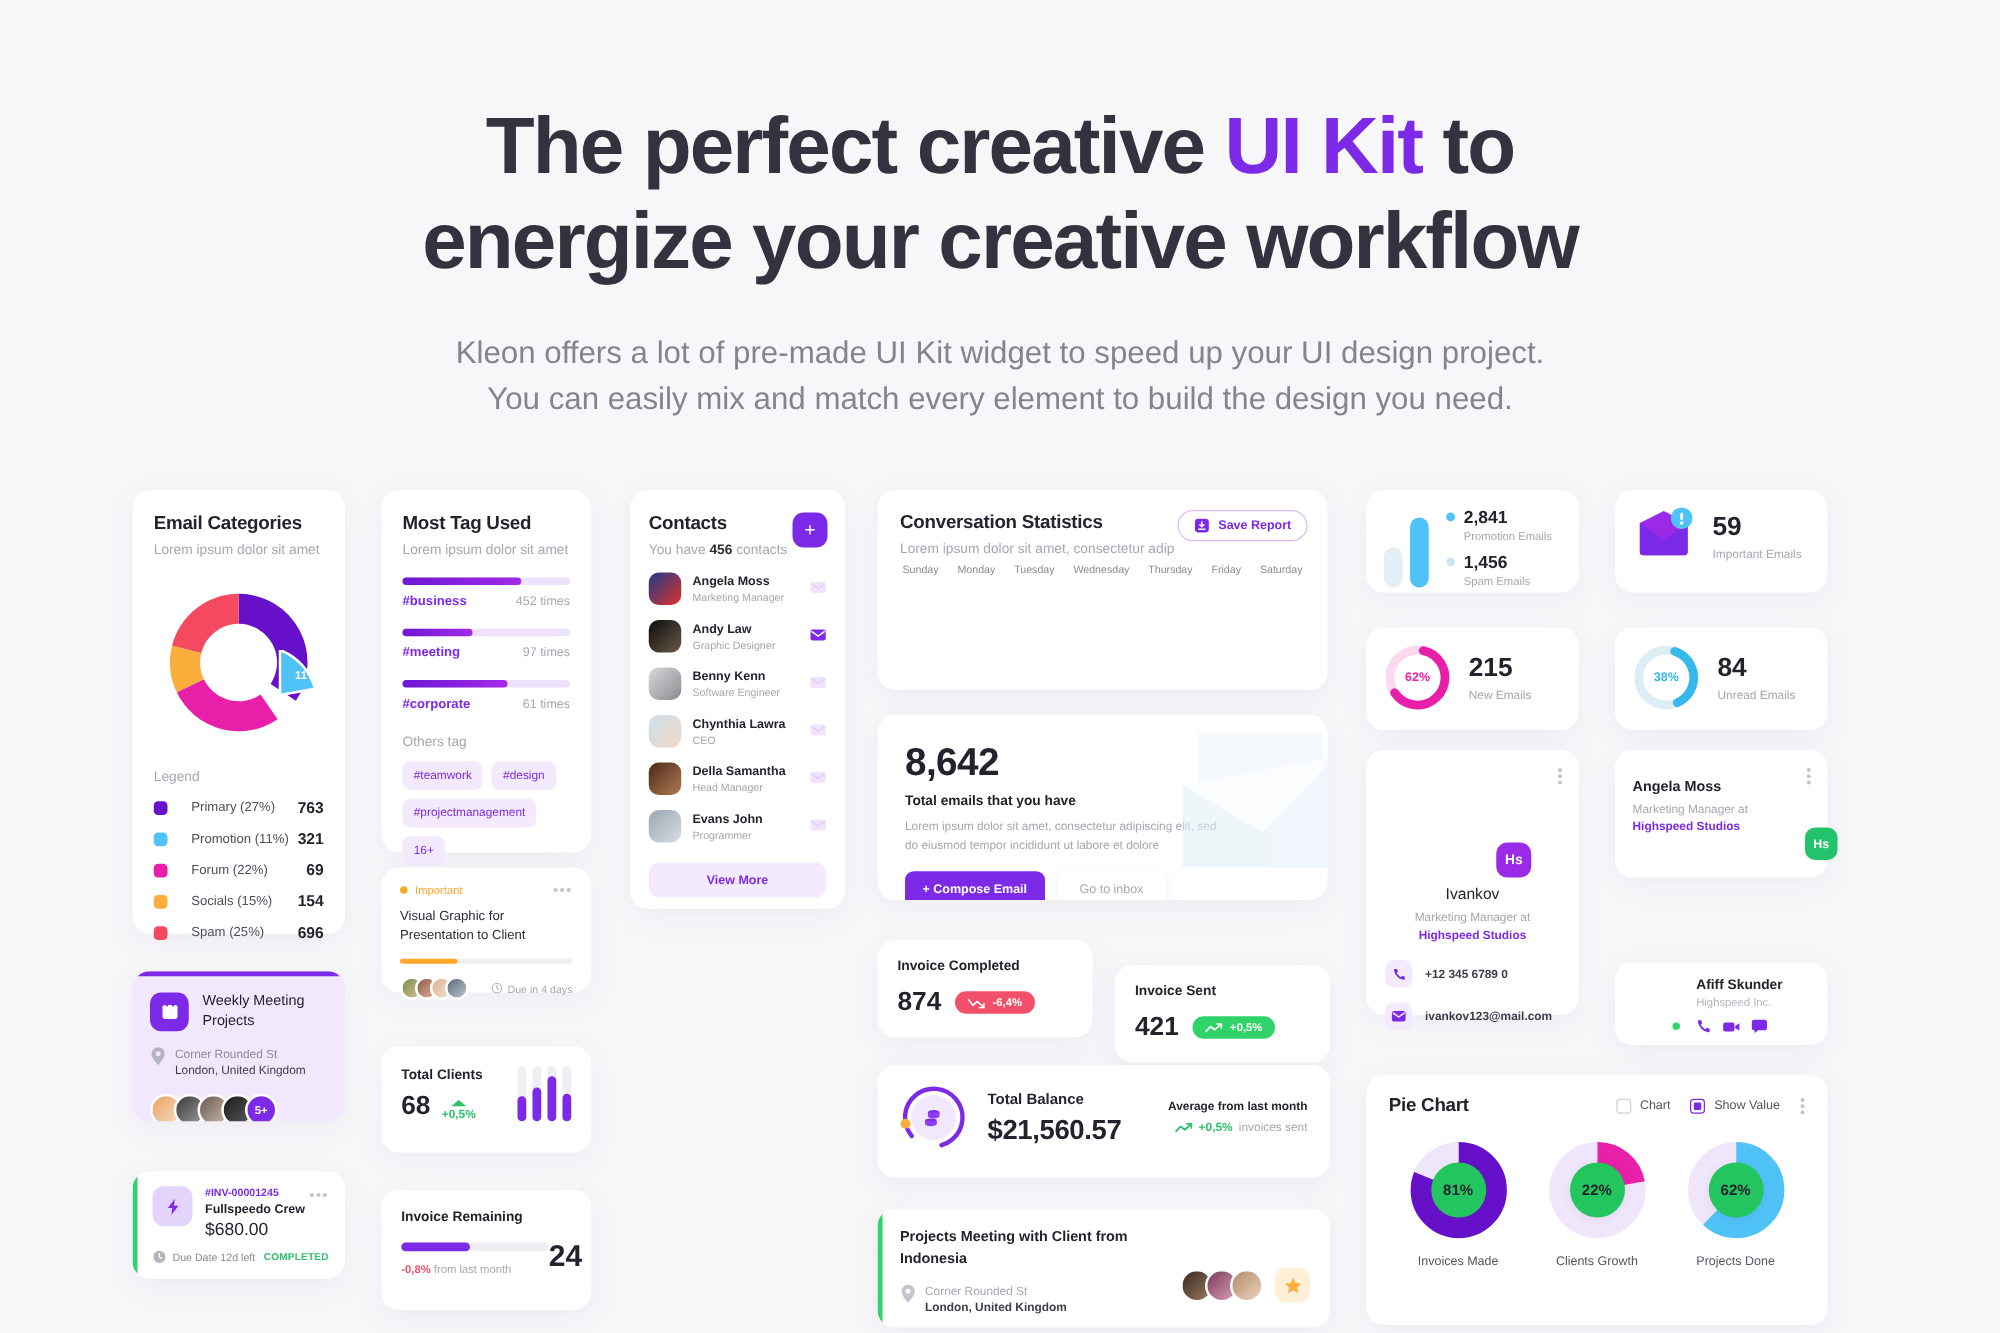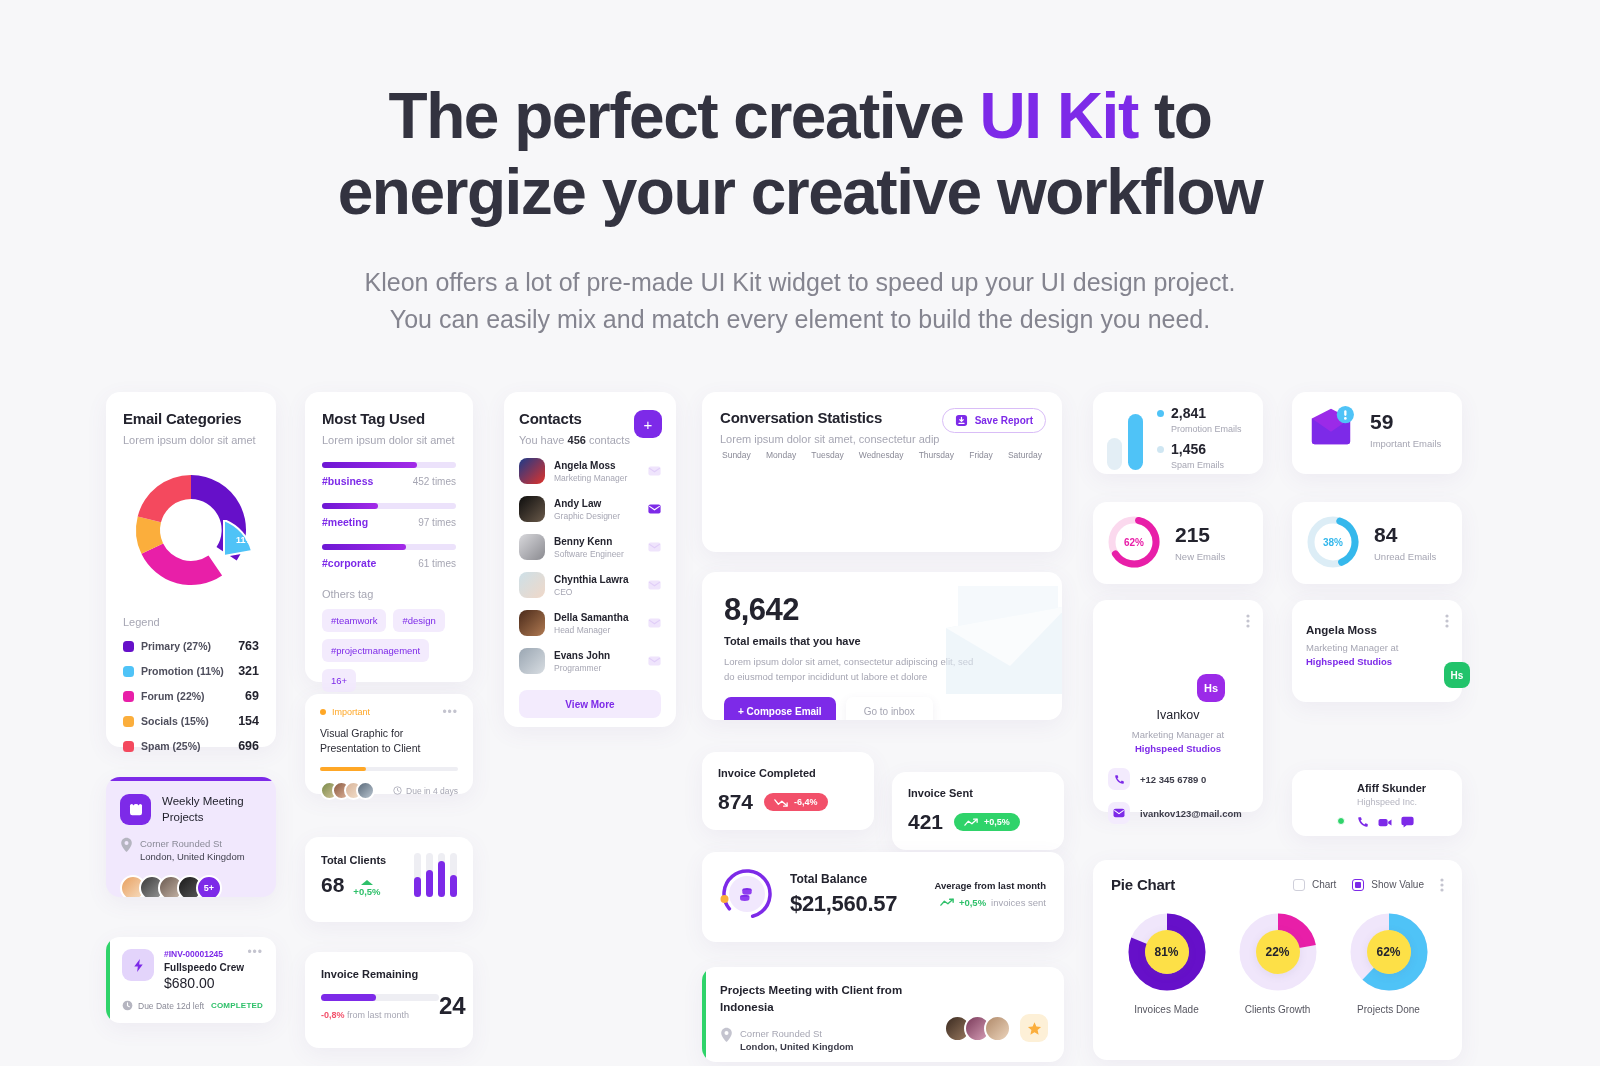--- a/index.html
+++ b/index.html
@@ -56,21 +56,21 @@
   }
   .promo-callout .lbl {
     position: absolute; left: 14px; top: 15px;
     font-size: 9px; font-weight: 700; color: #ffffff;
   }
   .legend-title { font-size: 11px; color: #a6a6b3; margin-top: 18px; }
   .legend-row {
     display: flex; align-items: center; margin-top: 11px;
   }
   .legend-dot { width: 11px; height: 11px; border-radius: 3.5px; flex: 0 0 auto; }
-  .legend-label { font-size: 10.5px; color: #4e4e5c; margin-left: 7px; flex: 1; font-weight: bold; }
+  .legend-label { font-size: 10.5px; color: #4e4e5c; margin-left: 19px; flex: 1; }
   .legend-val { font-size: 12.5px; font-weight: 700; color: #23232e; }
 
   
   #most-tag-used { left: 305px; top: 10px; width: 168px; height: 290px; padding: 18px 17px; }
   .bar-track { width: 100%; height: 6px; border-radius: 4px; background: #ece2fb; margin-top: 16px; }
   .bar-fill { height: 6px; border-radius: 4px; background: linear-gradient(90deg,#6d17d4,#a32ae8); }
   .tag-row { display: flex; justify-content: space-between; align-items: baseline; margin-top: 7px; }
   .tag-name { font-size: 10.5px; font-weight: 700; color: #7d2ae8; }
   .tag-times { font-size: 10px; color: #a6a6b3; }
   .others-title { font-size: 11px; color: #a6a6b3; margin-top: 19px; }
@@ -331,21 +331,21 @@
   .cbox.on { border-color: #7d2ae8; position: relative; }
   .cbox.on:after {
     content: ""; position: absolute; inset: 2px; border-radius: 1px; background: #7d2ae8;
   }
   .pc-kebab { color: #c4c4cf; font-size: 10px; line-height: 4px; text-align: center; }
   .pc-row { display: flex; justify-content: space-around; margin-top: 20px; }
   .pc-item { text-align: center; }
   .pc-ring { position: relative; width: 78px; height: 78px; margin: 0 auto; }
   .pc-hole {
     position: absolute; left: 17px; top: 17px; width: 44px; height: 44px; border-radius: 50%;
-    background: #fde047; box-shadow: 0 2px 8px rgba(100,90,140,.10);
+    background: #22c55e; box-shadow: 0 2px 8px rgba(100,90,140,.10);
     display: flex; align-items: center; justify-content: center;
     font-size: 12px; font-weight: 700; color: #23232e;
   }
   .pc-lbl { font-size: 10px; color: #55555f; margin-top: 13px; }
 </style>
 </head>
 <body>
 
 <div class="hero">
   <h1>
@@ -559,21 +559,21 @@
   </div>
 
   <div class="card" id="invoice-item">
     <div class="inv-row">
       <span class="inv-icon">
         <svg width="15" height="15" viewBox="0 0 16 16">
             <path d="M9.5,1 L3.5,9 L7.3,9 L6.5,15 L12.5,7 L8.7,7 Z" fill="#7d2ae8"></path>
           </svg>
       </span>
       <div style="flex:1">
-        <div style="display:flex;align-items:flex-start;">
+        <div style="display:flex;align-items:flex-end;">
           <span class="inv-no">#INV-00001245</span>
           <span class="dots" style="margin-left:auto">•••</span>
         </div>
         <div class="inv-name">Fullspeedo Crew</div>
         <div class="inv-amt">$680.00</div>
       </div>
     </div>
     <div class="inv-foot">
       <span class="inv-due">
         <svg width="11" height="11" viewBox="0 0 12 12">

